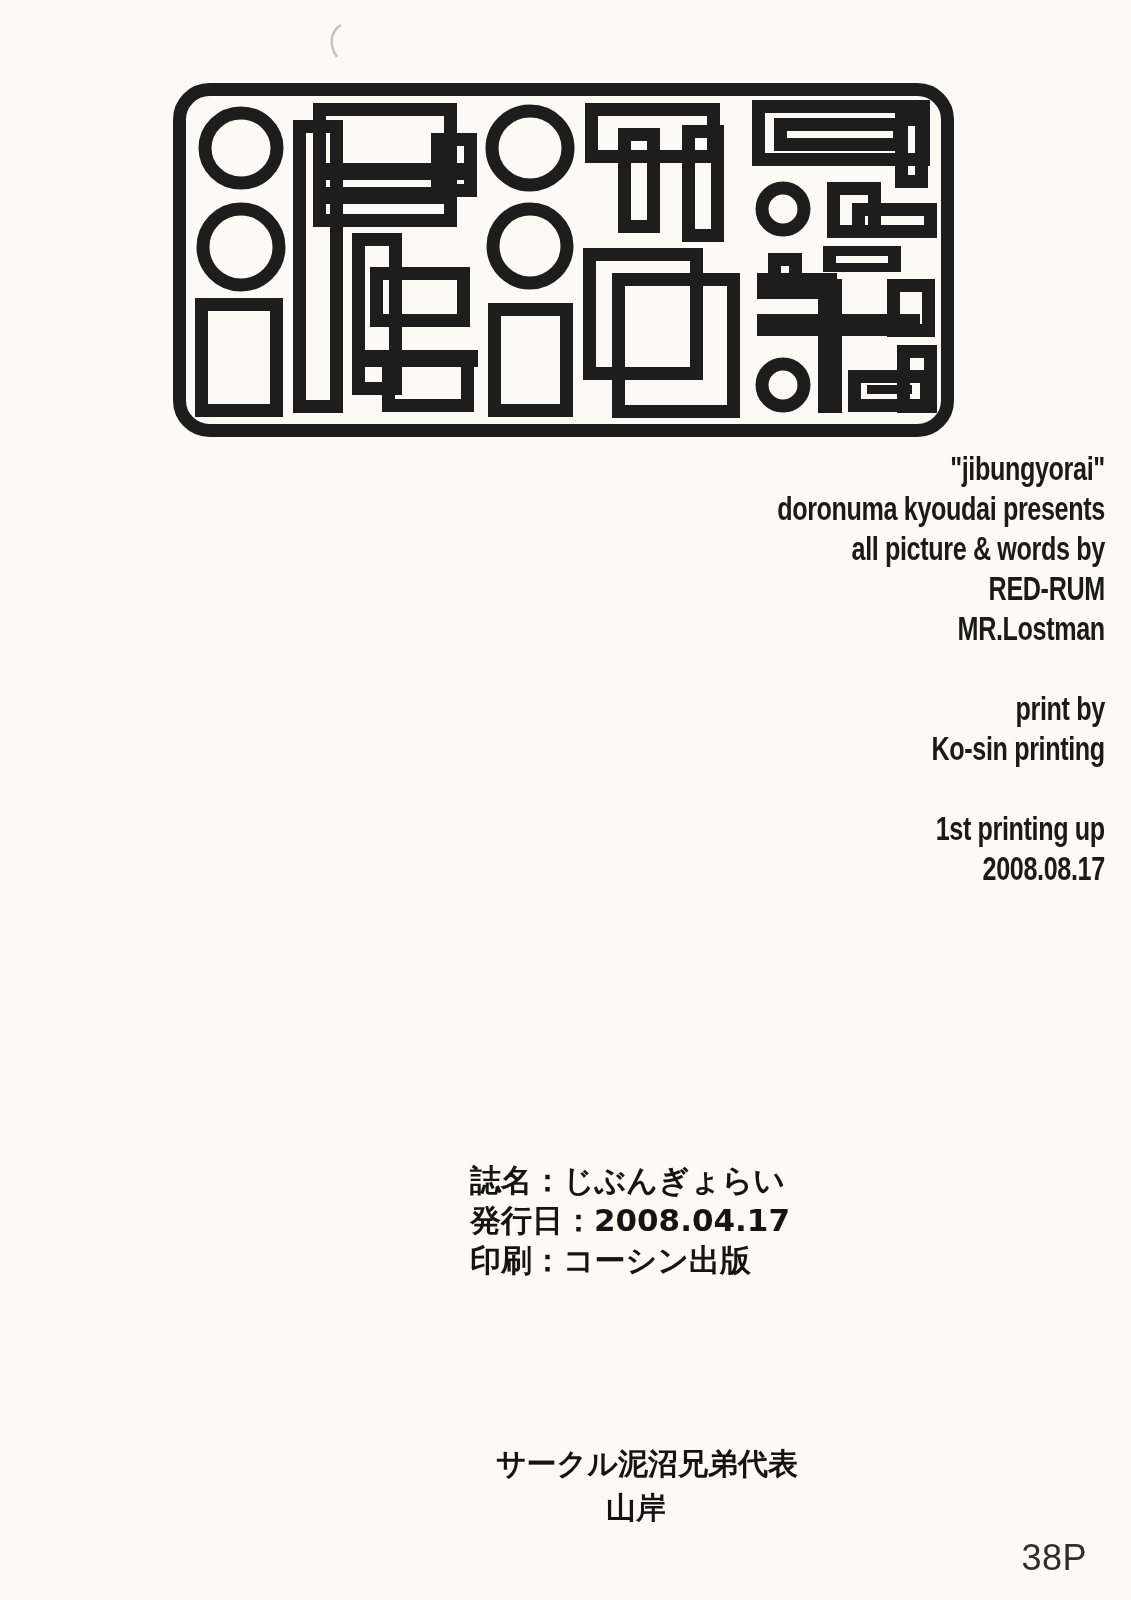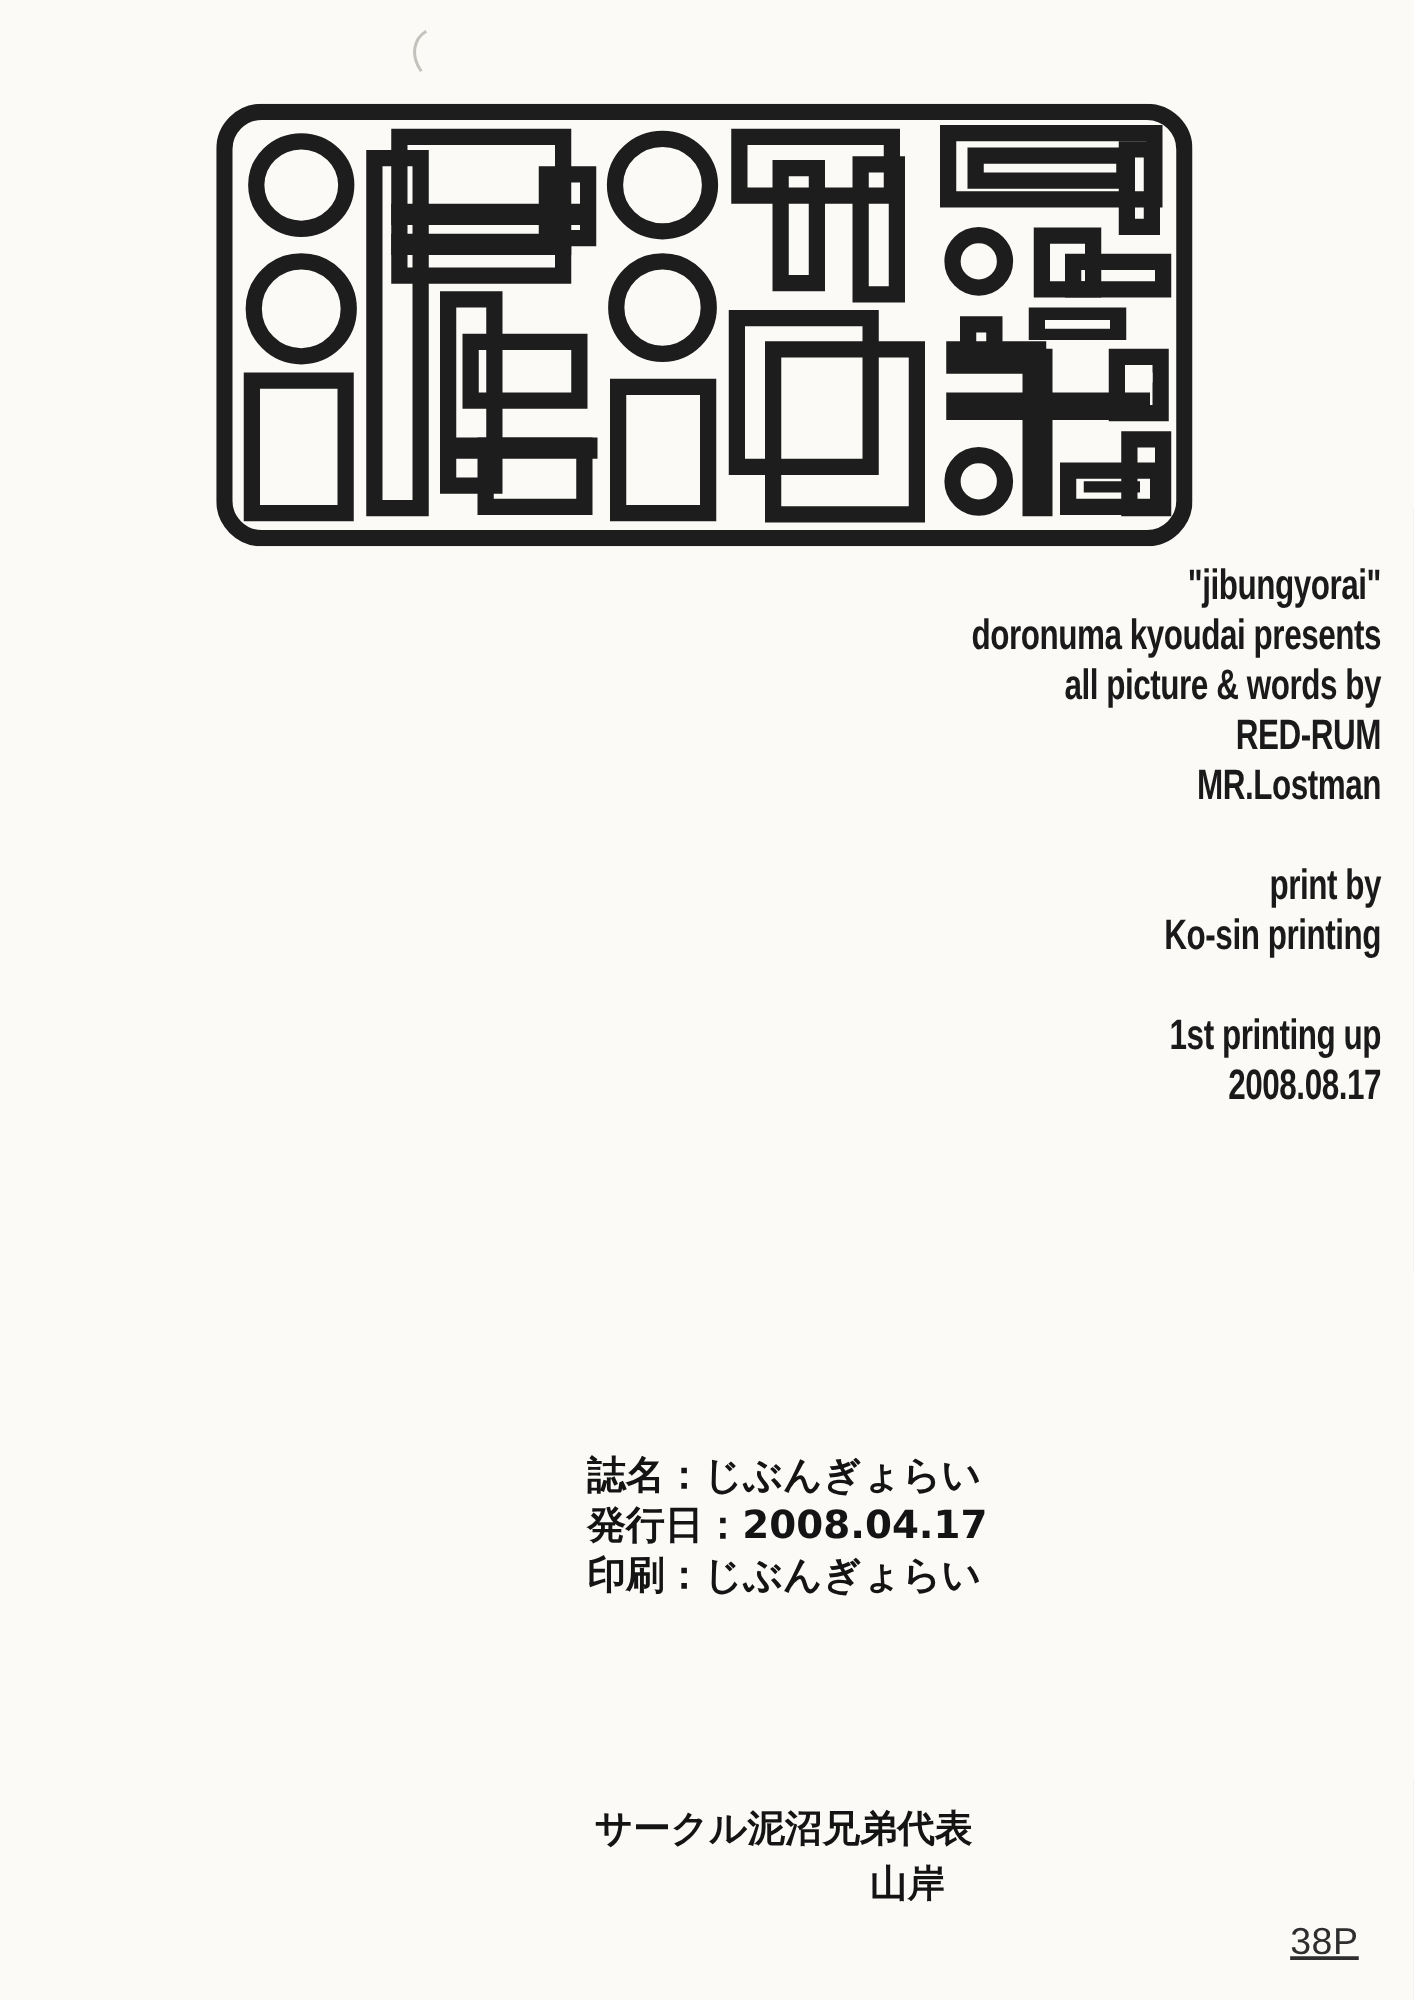--- a/index.html
+++ b/index.html
@@ -41,37 +41,36 @@
     position:absolute; top:1160px; right:341px;
     text-align:left;
     font-weight:bold;
     font-size:31px; line-height:40px;
     color:#141414;
     font-family:"DejaVu Sans", sans-serif;
     white-space:nowrap;
   }
 
   .circle-credit {
-    position:absolute; top:1442px; right:353px;
-    text-align:right;
+    position:absolute; top:1442px; right:333px;
+    text-align:center;
     font-weight:bold;
     font-size:30px; line-height:44px;
     color:#141414;
     font-family:"DejaVu Sans", sans-serif;
     white-space:nowrap;
   }
   .circle-credit .rep-name { margin-right:22px; }
 
   
   .page-number {
     position:absolute; top:1537px; right:44px;
-    font-size:30px; font-weight:400;
+    font-size:36px; font-weight:400;
     letter-spacing:0.5px;
     color:#2e2e2e;
-    text-decoration:underline;
   }
 </style>
 </head>
 <body>
 
 <div class="page">
 
   <svg class="stray" width="24" height="38" viewBox="0 0 24 38" aria-hidden="true">
     <path d="M17 3 C 7 9, 4 22, 13 35" stroke="#c3c2bc" stroke-width="2.4" fill="none"></path>
   </svg>
@@ -138,21 +137,21 @@
     </div>
     <div class="group">
       <div>1st printing up</div>
       <div>2008.08.17</div>
     </div>
   </div>
 
   <div class="colophon-jp">
     <div>誌名：じぶんぎょらい</div>
     <div>発行日：2008.04.17</div>
-    <div>印刷：じぶんぎょらい</div>
+    <div>印刷：コーシン出版</div>
   </div>
 
   <div class="circle-credit">
     <div>サークル泥沼兄弟代表</div>
     <div class="rep-name">山岸</div>
   </div>
 
   <div class="page-number">38P</div>
 
 </div>

